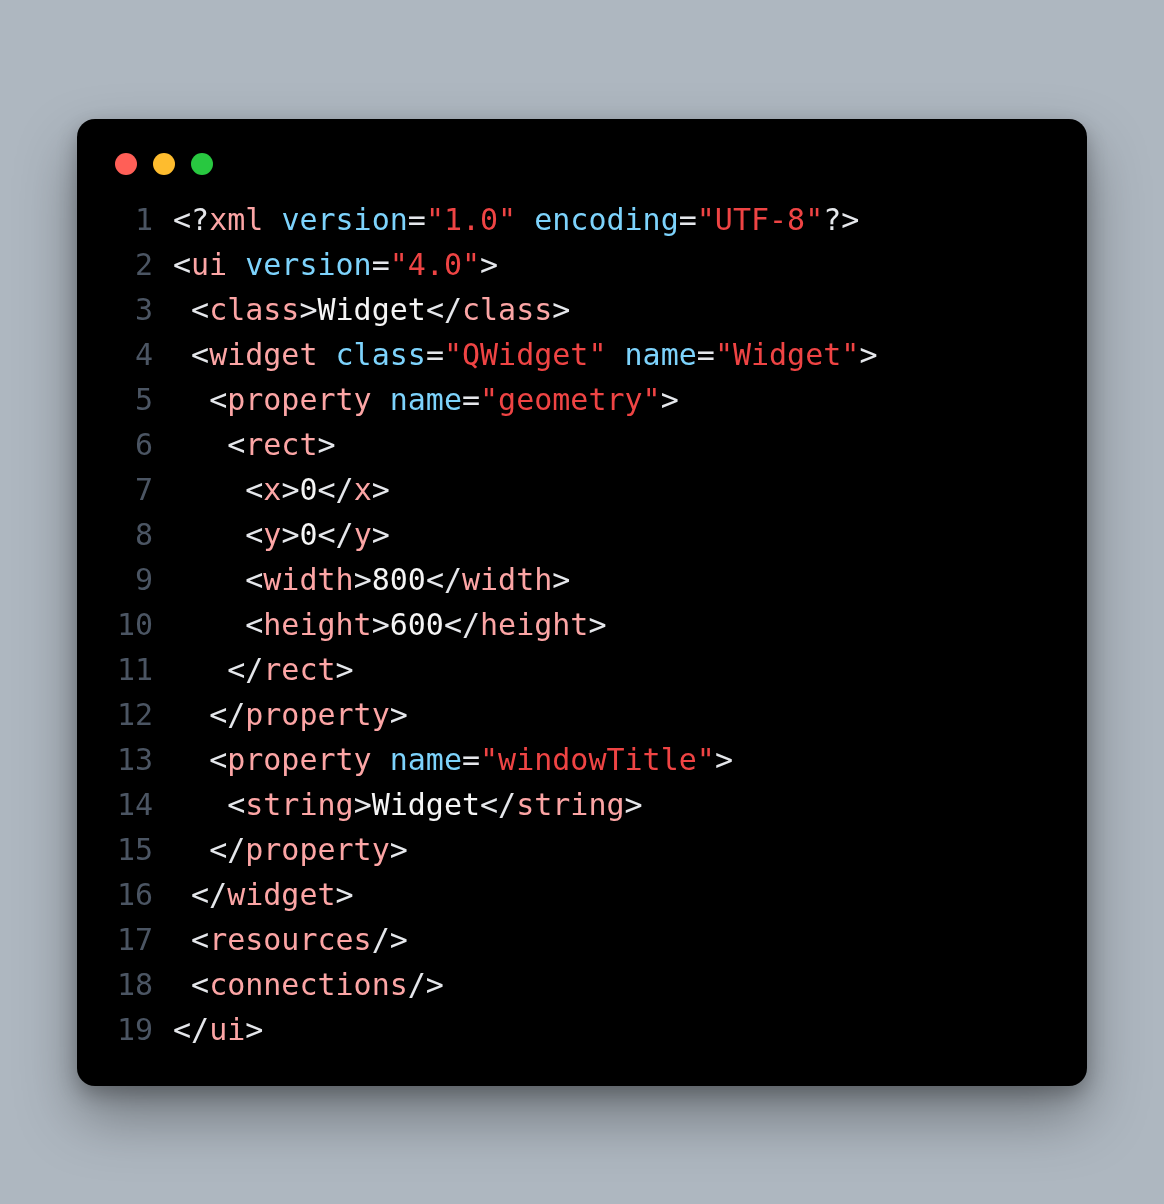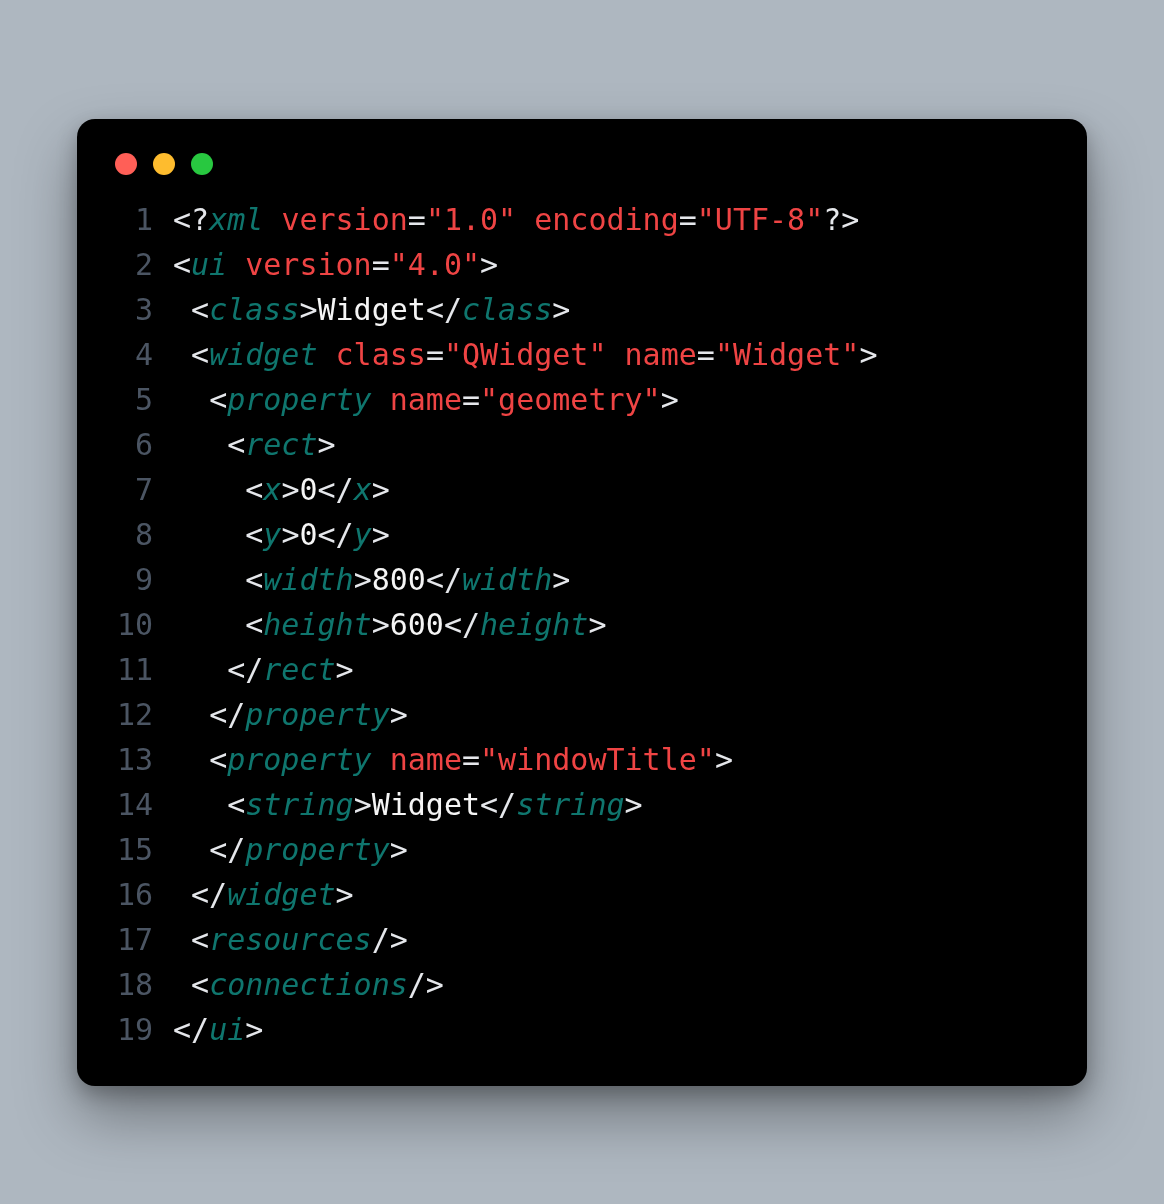--- a/index.html
+++ b/index.html
@@ -49,22 +49,22 @@
     width: 62px;
     text-align: right;
     color: #4b5563;
     padding-right: 20px;
     user-select: none;
     flex: 0 0 auto;
   }
   .content { flex: 1 1 auto; }
 
   .t-punct  { color: #e5e7eb; }
-  .t-tag    { color: #0f766e; font-style: italic; }
-  .t-attr   { color: #ef4444; text-align: right; }
+  .t-tag    { color: #fca5a5; }
+  .t-attr   { color: #7dd3fc; text-align: right; }
   .t-string { color: #ef4444; }
   .t-text   { color: #f5f5f5; }
 </style>
 </head>
 <body>
 
 <div class="stage">
   <div class="window">
     <div class="titlebar">
       <div class="dot red"></div>

